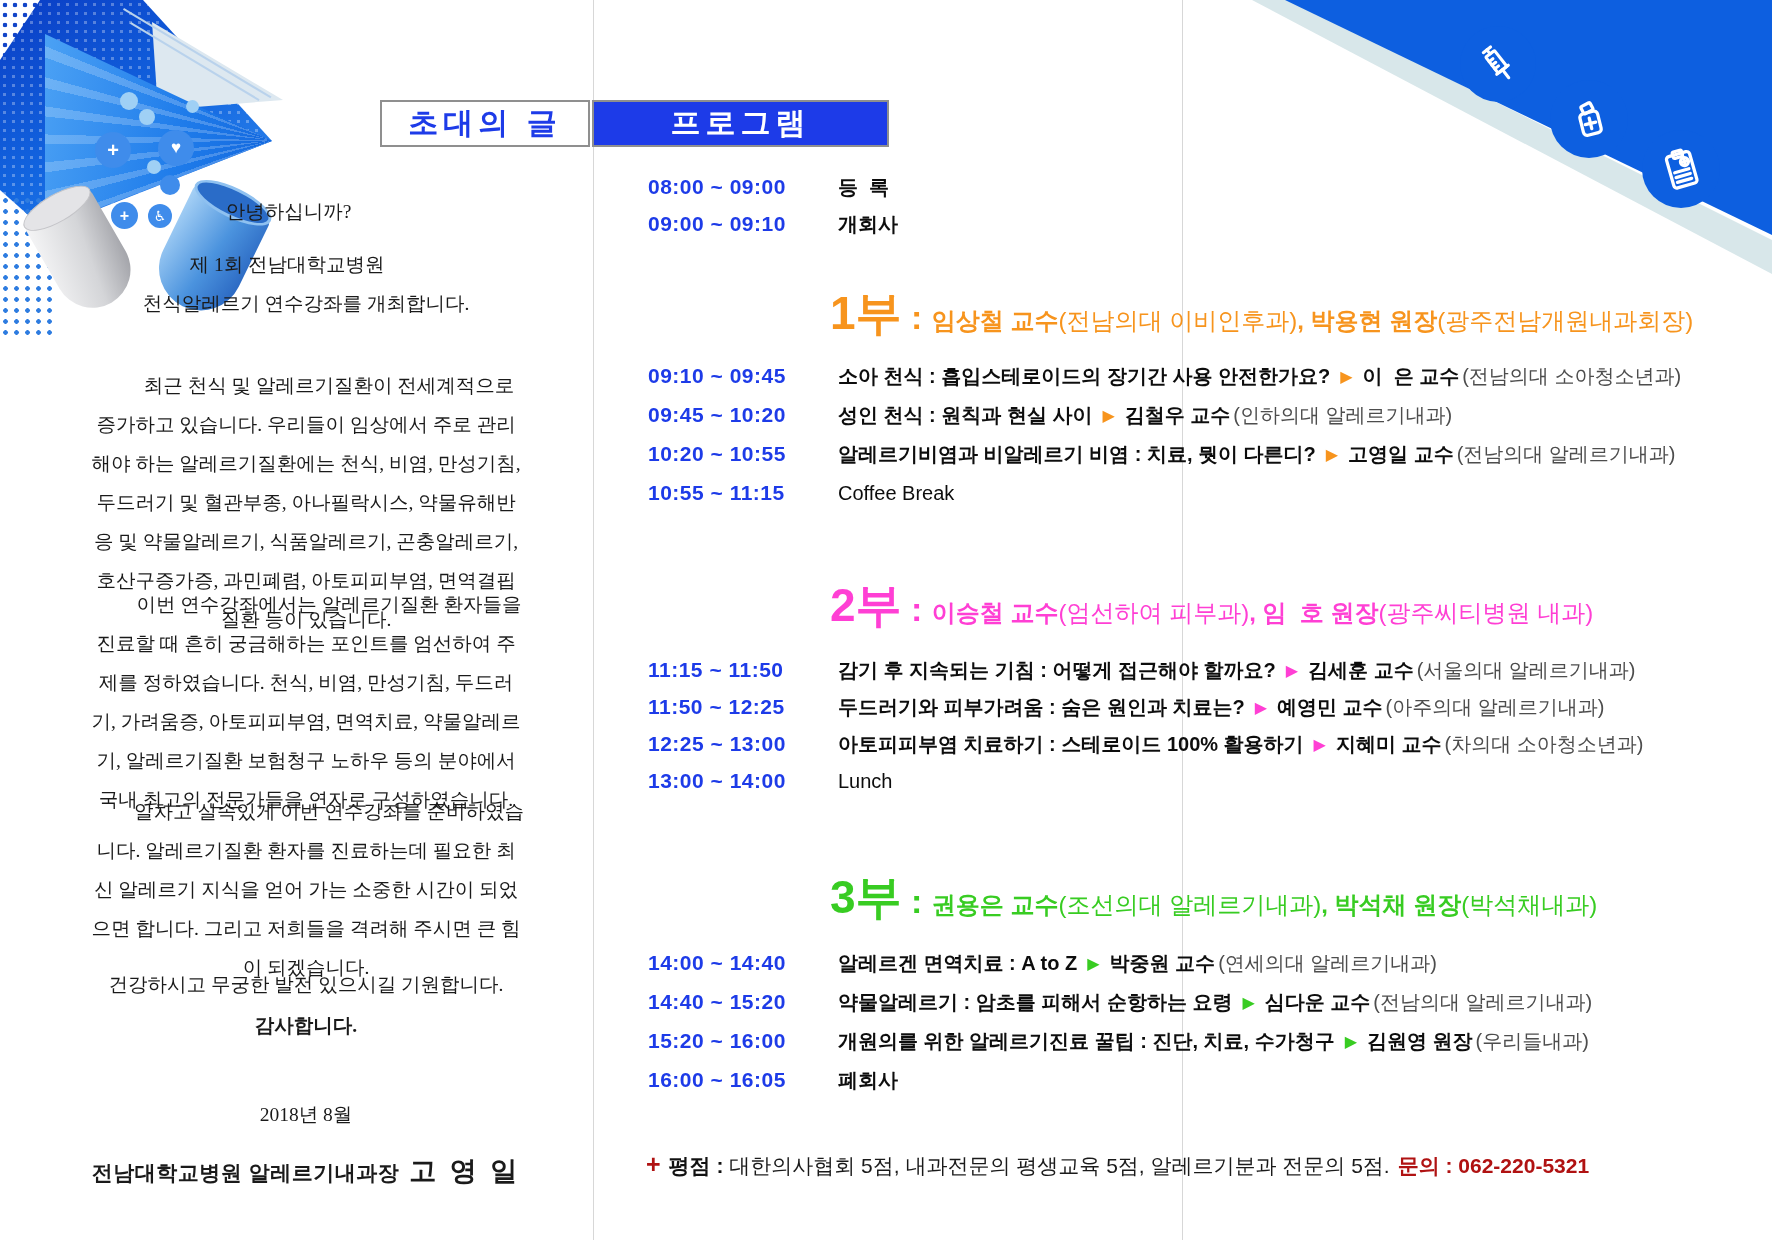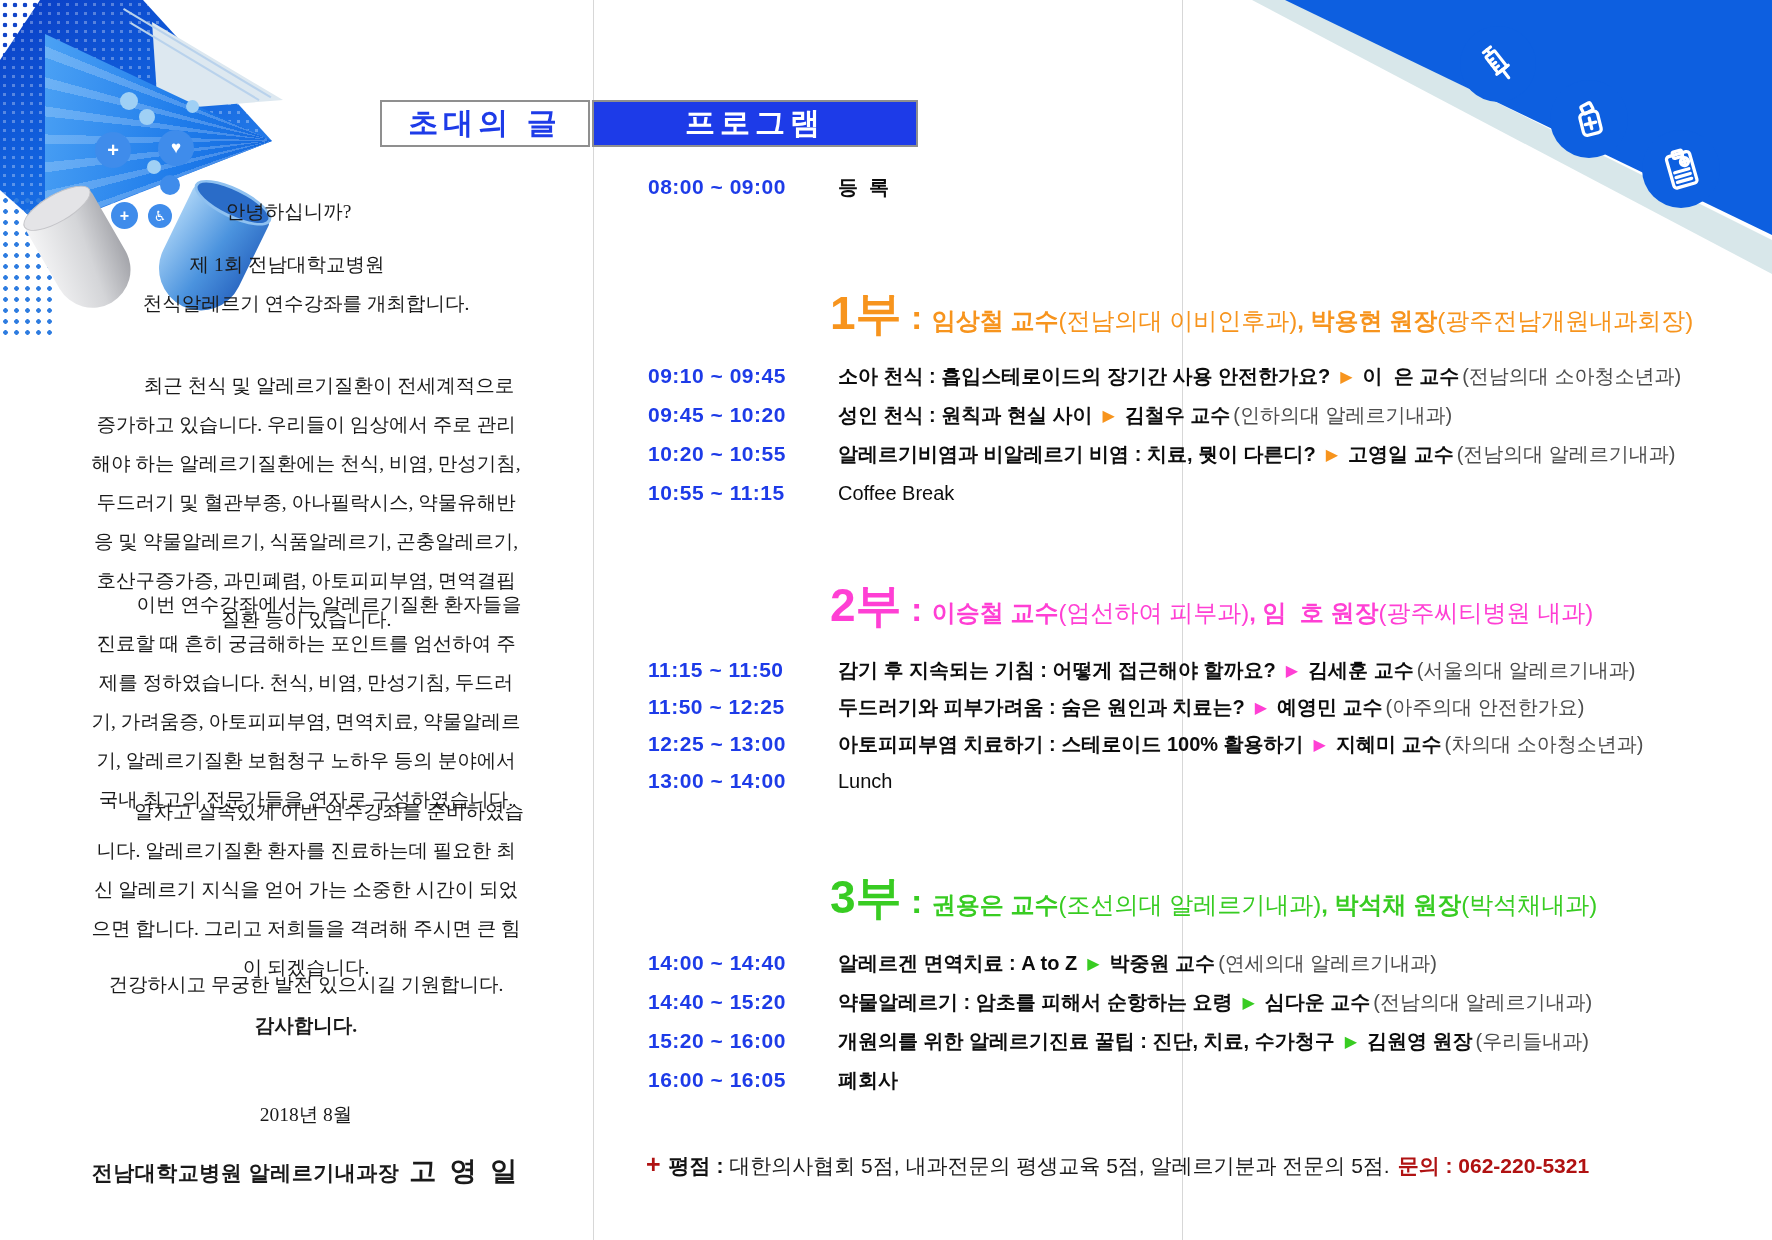--- a/index.html
+++ b/index.html
@@ -13,21 +13,21 @@
   #fold-left{left:593px;}
   #fold-right{left:1182px;}
 
   
   .tab{
     position:absolute;top:100px;height:47px;box-sizing:border-box;
     border:2px solid #8f8f8f;display:flex;align-items:center;justify-content:center;
     font-weight:bold;font-size:30px;letter-spacing:5px;z-index:6;white-space:pre;
   }
   #tab-invite{left:380px;width:210px;background:#ffffff;color:#1d3be8;}
-  #tab-program{left:592px;width:326px;background:#1d3be8;color:#ffffff;}
+  #tab-program{left:592px;width:297px;background:#1d3be8;color:#ffffff;}
 
   
   #invitation{
     position:absolute;left:88px;top:190px;width:436px;z-index:5;
     font-family:"Liberation Serif","DejaVu Serif",serif;
     font-size:19.5px;color:#1a1a1a;
   }
   #invitation .blk{position:absolute;width:436px;line-height:39px;text-align:center;}
   .al-right{text-align:right;}
   .just{ text-align:justify;word-break:break-all;text-indent:46px;}
@@ -222,20 +222,23 @@
   <div class="blk al-right" id="inv-date">2018년  8월</div>
   <div class="blk al-right" id="inv-sign">
     <span class="org">전남대학교병원 알레르기내과장</span><span class="name">고 영 일</span>
   </div>
 </div>
 
 <div class="rows" id="rows-open">
   <div class="prow">
     <span class="ptime">08:00 ~ 09:00</span><span class="ptitle">등  록</span>
   </div>
+  <div class="prow">
+    <span class="ptime">09:00 ~ 09:10</span><span class="ptitle">개회사</span>
+  </div>
 </div>
 
 <div class="part-header c1" id="ph1">
   <span class="part-num">1부</span><span class="part-colon"> : </span><span class="chair-name">임상철 교수</span><span class="chair-aff">(전남의대 이비인후과)</span><span class="chair-sep">, </span><span class="chair-name">박용현 원장</span><span class="chair-aff">(광주전남개원내과회장)</span>
 </div>
 <div class="rows tall c1" id="rows-p1">
   <div class="prow">
     <span class="ptime">09:10 ~ 09:45</span><span class="ptitle">소아 천식 : 흡입스테로이드의 장기간 사용 안전한가요?</span><span class="parrow">▶</span><span class="pspeaker">이  은 교수</span><span class="paff">(전남의대 소아청소년과)</span>
   </div>
   <div class="prow">
@@ -250,21 +253,21 @@
 </div>
 
 <div class="part-header c2" id="ph2">
   <span class="part-num">2부</span><span class="part-colon"> : </span><span class="chair-name">이승철 교수</span><span class="chair-aff">(엄선하여 피부과)</span><span class="chair-sep">, </span><span class="chair-name">임  호 원장</span><span class="chair-aff">(광주씨티병원 내과)</span>
 </div>
 <div class="rows c2" id="rows-p2">
   <div class="prow">
     <span class="ptime">11:15 ~ 11:50</span><span class="ptitle">감기 후 지속되는 기침 : 어떻게 접근해야 할까요?</span><span class="parrow">▶</span><span class="pspeaker">김세훈 교수</span><span class="paff">(서울의대 알레르기내과)</span>
   </div>
   <div class="prow">
-    <span class="ptime">11:50 ~ 12:25</span><span class="ptitle">두드러기와 피부가려움 : 숨은 원인과 치료는?</span><span class="parrow">▶</span><span class="pspeaker">예영민 교수</span><span class="paff">(아주의대 안전한가요)</span>
+    <span class="ptime">11:50 ~ 12:25</span><span class="ptitle">두드러기와 피부가려움 : 숨은 원인과 치료는?</span><span class="parrow">▶</span><span class="pspeaker">예영민 교수</span><span class="paff">(아주의대 알레르기내과)</span>
   </div>
   <div class="prow">
     <span class="ptime">12:25 ~ 13:00</span><span class="ptitle">아토피피부염 치료하기 : 스테로이드 100% 활용하기</span><span class="parrow">▶</span><span class="pspeaker">지혜미 교수</span><span class="paff">(차의대 소아청소년과)</span>
   </div>
   <div class="prow plain">
     <span class="ptime">13:00 ~ 14:00</span><span class="ptitle">Lunch</span>
   </div>
 </div>
 
 <div class="part-header c3" id="ph3">

